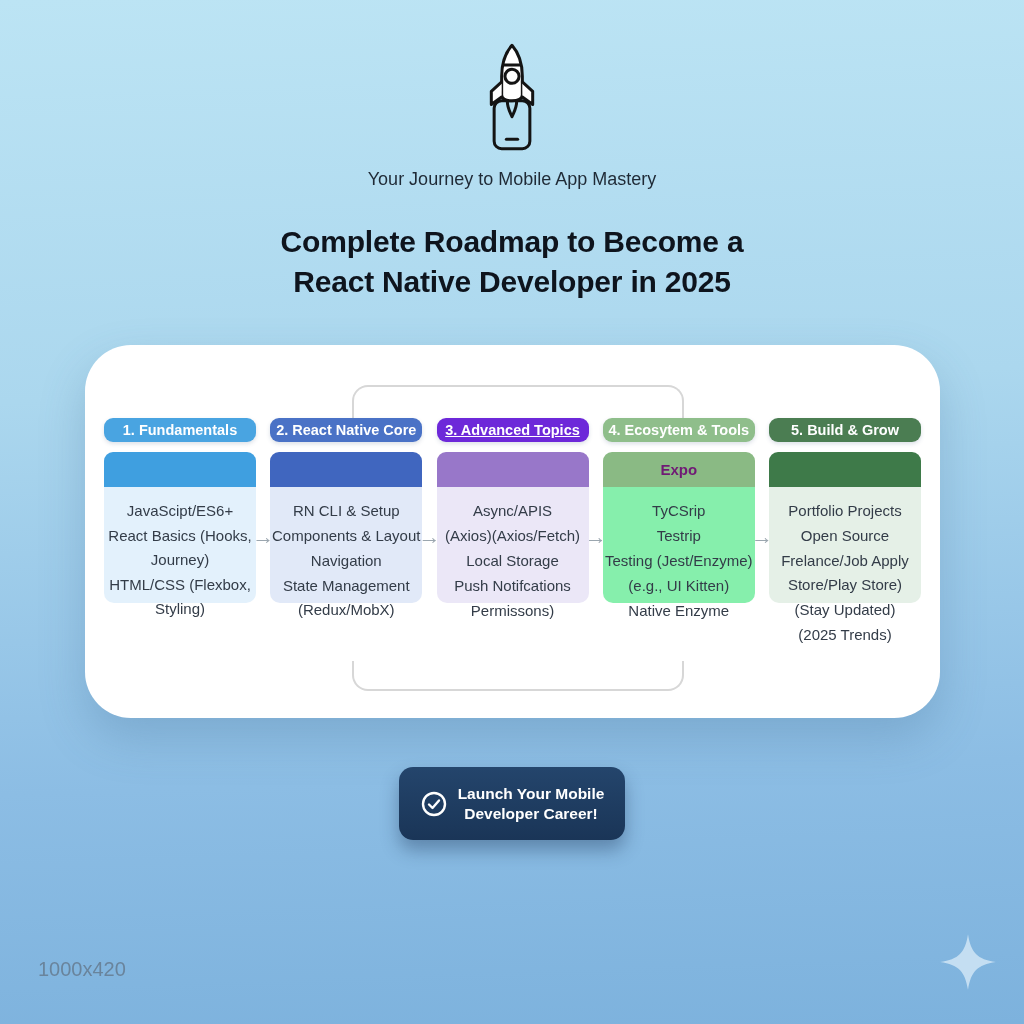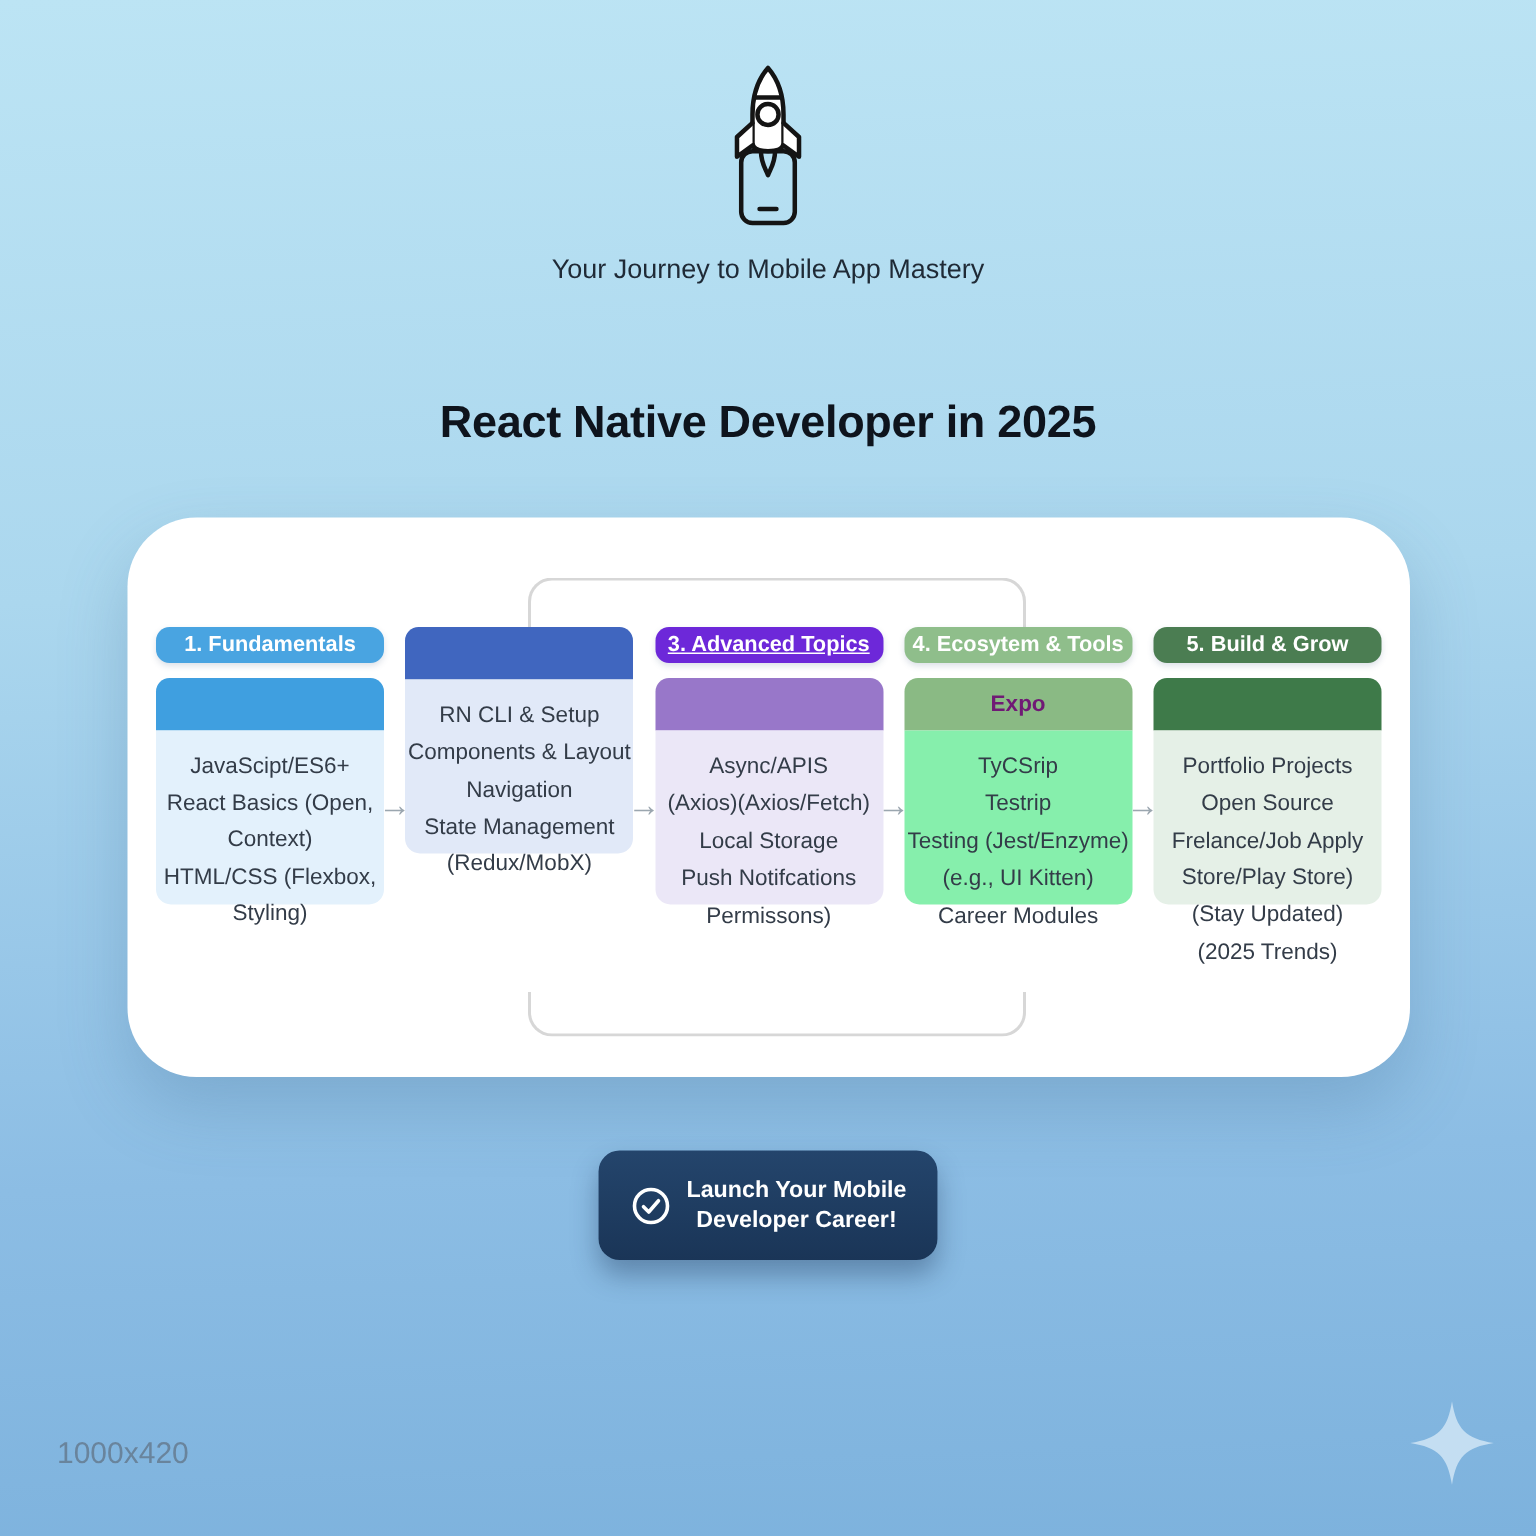--- a/index.html
+++ b/index.html
@@ -73,39 +73,40 @@
 
       <path d="M39 44 L28 54 L28 68 L39 60" fill="#ffffff"></path>
       <path d="M61 44 L72 54 L72 68 L61 60" fill="#ffffff"></path>
 
       <path d="M45 64 C45 72 48 76 50 81 C52 76 55 72 55 64"></path>
     </svg>
   </div>
 
   <div class="subtitle">Your Journey to Mobile App Mastery</div>
 
-  <h1 class="title"><br><span>React Native Developer in 2025</span></h1>
+  <h1 class="title"><span>Complete Roadmap to Become a</span><br><span>React Native Developer in 2025</span></h1>
 
   <div class="card">
     <div class="bracket bracket-top"></div>
     <div class="bracket bracket-bottom"></div>
     <div class="columns" id="columns">
         <div class="col">
           <div class="pill" style="background: rgb(73, 164, 225);">1. Fundamentals</div>
           <div class="bar" style="background: rgb(63, 159, 224);"></div>
           <div class="content" style="background: rgb(227, 241, 252);">
             <div class="item">JavaScipt/ES6+</div>
-            <div class="item">React Basics (Open, Context)</div>
+            <div class="item">React Basics (Hooks, Journey)</div>
             <div class="item">HTML/CSS (Flexbox, Styling)</div>
           </div>
         </div>
         <div class="gap">
           <span class="arrow">→</span>
         </div>
         <div class="col">
+          <div class="pill" style="background: rgb(74, 114, 198);">2. React Native Core</div>
           <div class="bar" style="background: rgb(64, 102, 191);"></div>
           <div class="content" style="background: rgb(225, 233, 248);">
             <div class="item">RN CLI &amp; Setup</div>
             <div class="item">Components &amp; Layout</div>
             <div class="item">Navigation</div>
             <div class="item">State Management (Redux/MobX)</div>
           </div>
         </div>
         <div class="gap">
           <span class="arrow">→</span>
@@ -125,21 +126,21 @@
           <span class="arrow">→</span>
         </div>
         <div class="col">
           <div class="pill" style="background: rgb(143, 190, 139);">4. Ecosytem &amp; Tools</div>
           <div class="bar" style="background: rgb(138, 186, 132);">Expo</div>
           <div class="content" style="background: #86efac;">
             <div class="item">TyCSrip</div>
             <div class="item">Testrip</div>
             <div class="item">Testing (Jest/Enzyme)</div>
             <div class="item">(e.g., UI Kitten)</div>
-            <div class="item">Career Modules</div>
+            <div class="item">Native Enzyme</div>
           </div>
         </div>
         <div class="gap">
           <span class="arrow">→</span>
         </div>
         <div class="col">
           <div class="pill" style="background: rgb(75, 125, 82);">5. Build &amp; Grow</div>
           <div class="bar" style="background: rgb(62, 122, 73);"></div>
           <div class="content" style="background: rgb(229, 240, 231);">
             <div class="item">Portfolio Projects</div>

